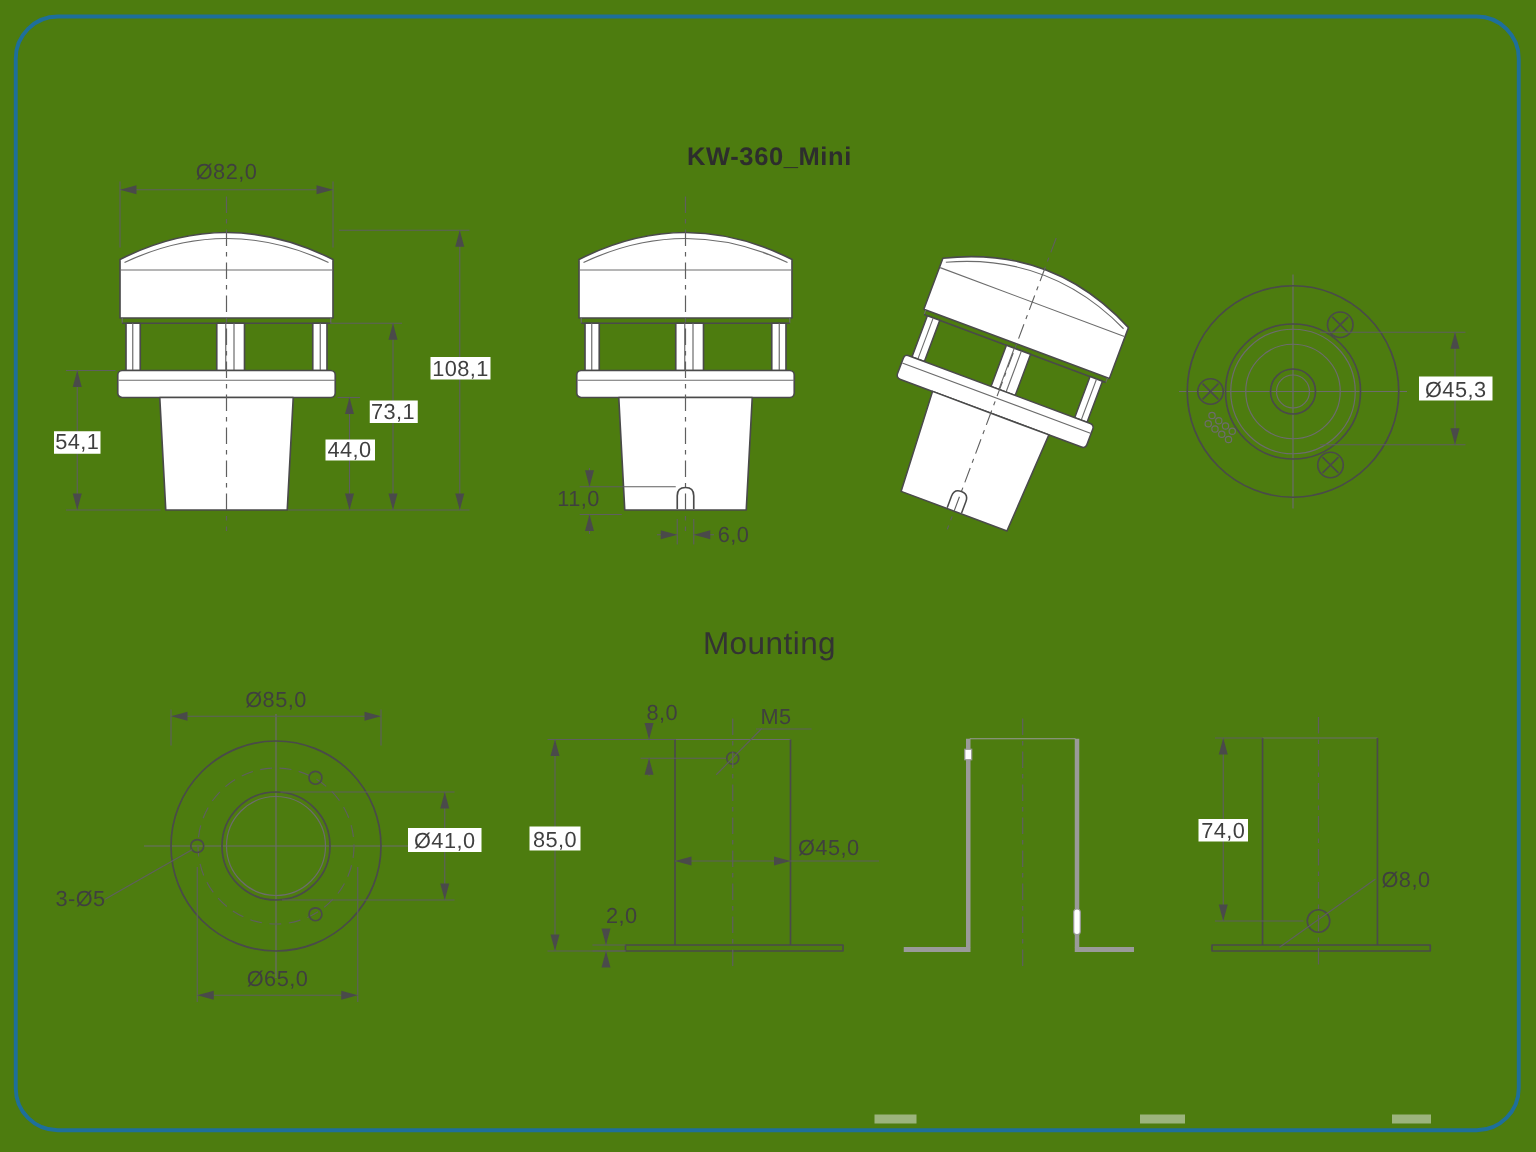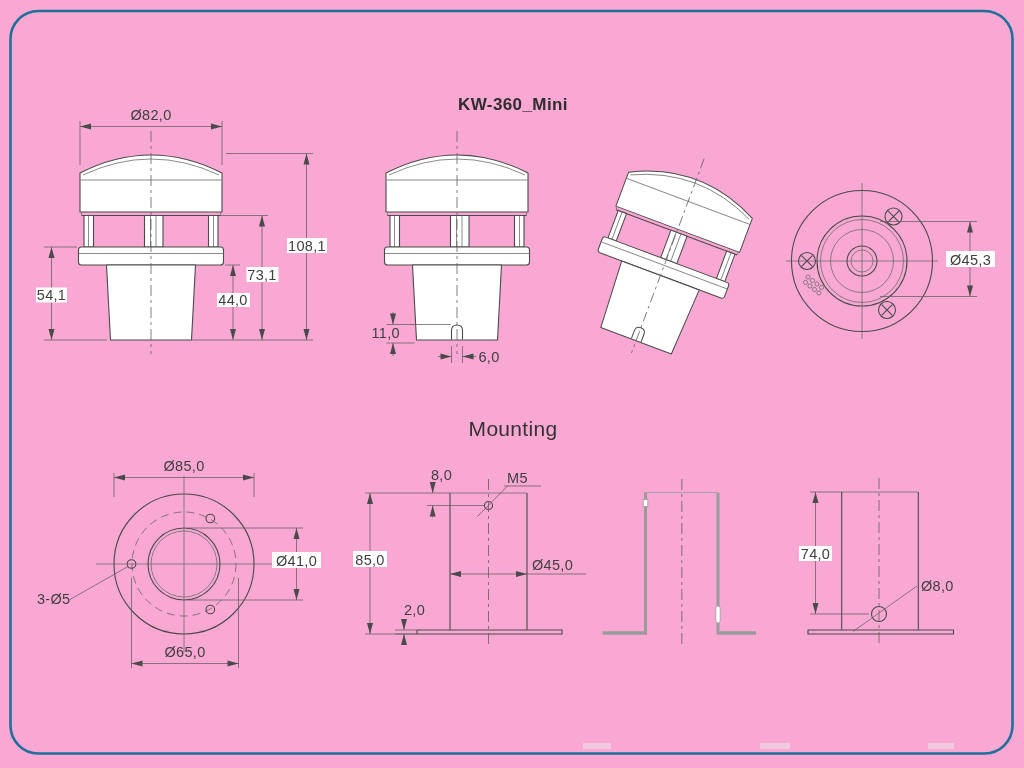--- a/index.html
+++ b/index.html
@@ -1,16 +1,16 @@
 <!DOCTYPE html>
 <html><head>
 <meta charset="utf-8">
 <style>
   html,body{margin:0;padding:0;background:#ffffff;}
-  #stage{position:relative;width:1024px;height:768px;background:#f9a8d4;overflow:hidden;
+  #stage{position:relative;width:1024px;height:768px;background:#4d7c0f;overflow:hidden;
          font-family:"Liberation Sans",sans-serif;}
   svg{position:absolute;left:0;top:0;}
   text{font-family:"Liberation Sans",sans-serif;fill:#3f3f3f;}
   .dim{font-size:14.5px;letter-spacing:.3px;}
   .ttl{font-size:17px;font-weight:600;fill:#2d2d2d;letter-spacing:.4px;}
   .ttl2{font-size:21px;font-weight:500;fill:#333333;letter-spacing:.3px;}
   .ol{stroke:#4a4a4a;stroke-width:1.1;fill:#ffffff;stroke-linejoin:round;}
   .oln{stroke:#4a4a4a;stroke-width:1.1;fill:none;stroke-linejoin:round;}
   .thin{stroke:#6c6c6c;stroke-width:.8;fill:none;}
   .dl{stroke:#5f5f5f;stroke-width:.75;fill:none;}

